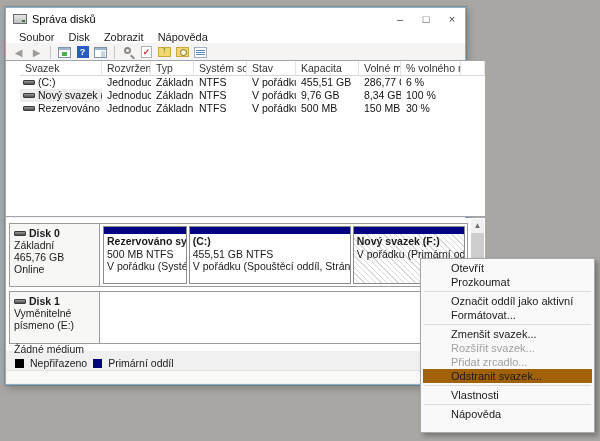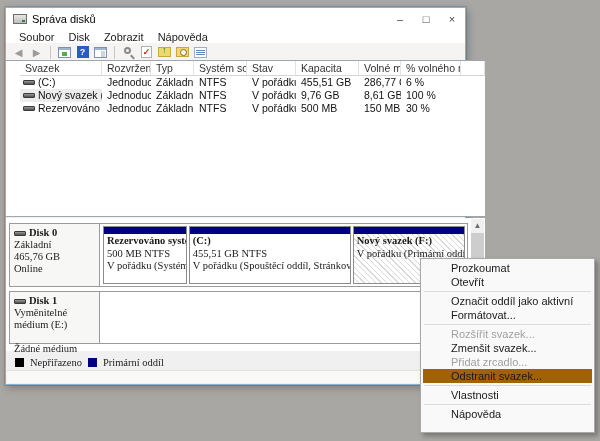--- a/index.html
+++ b/index.html
@@ -55,40 +55,40 @@
     white-space:nowrap; overflow:hidden;
   }
   .vt-row .vt-cell {
     height:13px; font-size:10.5px; line-height:13px; padding-left:5px;
     white-space:nowrap; overflow:hidden; color:#111;
   }
   .vt-row .vol-cell { display:flex; align-items:center; gap:3px; padding-left:3px; }
   .vt-row.selected .vol-cell { background:#ececec; }
   .drive-ic { flex:0 0 12px; width:12px; height:5px; background:linear-gradient(#9a9a9a,#4e4e4e); border:1px solid #3a3a3a; border-radius:1px; }
   
-  .graphpane { position:absolute; left:0; top:210px; width:479px; height:133px; background:#fff;font-family:Liberation Serif, serif; }
+  .graphpane { position:absolute; left:0; top:210px; width:479px; height:133px; background:#fff; }
   .gp-scrollbar { position:absolute; right:1px; top:1px; width:13px; height:131px; background:#f0f0f0; }
   .gp-scrollbar .sb-arrow { height:13px; display:flex; align-items:center; justify-content:center; font-size:8px; color:#6e6e6e; background:#f0f0f0; }
   .gp-scrollbar .sb-thumb { position:absolute; left:0; top:14px; width:13px; height:40px; background:#cdcdcd; }
   .disk-row { position:relative; margin:5px 17px 0 3px; height:64px; border:1px solid #9a9a9a; background:#fff; }
   .disk-row.short { height:53px; margin-top:4px; }
   .disk-head { position:absolute; left:0; top:0; bottom:0; width:90px; border-right:1px solid #9a9a9a; background:#f7f7f6; padding:3px 4px; font-size:10.5px; line-height:12px; }
   .disk-head .dh-name { font-weight:bold; display:flex; align-items:center; gap:3px; }
   .parts { position:absolute; left:91px; right:0; top:0; bottom:0; display:flex; gap:2px; padding:2px; }
   .part { border:1px solid #8c8c8c; background:#fff; display:flex; flex-direction:column; overflow:hidden; }
   .part .band { height:7px; background:#000082; flex:0 0 7px; }
   .part .p-body { padding:1px 3px; font-size:10.5px; line-height:12.5px; white-space:nowrap; overflow:hidden; }
   .part .p-label { font-weight:bold; }
   .part.hatched .p-body {
     flex:1;
     background:repeating-linear-gradient(45deg, #fff 0 3px, #d9d9d9 3px 4px);
   }
   .empty-media { position:absolute; left:91px; right:0; top:0; bottom:0; background:#fff; }
   
-  .legend { position:absolute; left:9px; top:349px; display:flex; align-items:center; gap:6px; font-size:10.5px;font-family:Liberation Serif, serif; }
+  .legend { position:absolute; left:9px; top:349px; display:flex; align-items:center; gap:6px; font-size:10.5px; }
   .swatch { width:9px; height:9px; display:inline-block; }
   .statusbar { position:absolute; left:1px; right:1px; bottom:1px; height:13px; background:#f9f9f8; border-top:1px solid #e2e2e0; }
   
   .context-menu {
     position:absolute; left:420px; top:258px; width:175px; height:175px;
     background:#f9f9f9; border:1px solid #a8a8a8;
     box-shadow:3px 3px 5px rgba(0,0,0,.3);
     padding:2px 0; z-index:50;
   }
   .cm-item { height:14px; display:flex; align-items:center; padding-left:28px; font-size:11px; color:#1a1a1a; margin:0 2px; }
@@ -193,21 +193,21 @@
       <div class="vt-grid vt-row selected">
         <div class="vt-cell vol-cell">
             <span class="drive-ic"></span>
             <span>Nový svazek (F:)</span>
           </div>
         <div class="vt-cell">Jednoduchý</div>
         <div class="vt-cell">Základní</div>
         <div class="vt-cell">NTFS</div>
         <div class="vt-cell">V pořádku...</div>
         <div class="vt-cell">9,76 GB</div>
-        <div class="vt-cell">8,61 GB</div>
+        <div class="vt-cell">8,34 GB</div>
         <div class="vt-cell">100 %</div>
         <div class="vt-cell"></div>
       </div>
 
       <div class="vt-grid vt-row">
         <div class="vt-cell vol-cell">
             <span class="drive-ic"></span>
             <span>Rezervováno systé...</span>
           </div>
         <div class="vt-cell">Jednoduchý</div>
@@ -259,21 +259,21 @@
           </div>
         </div>
       </div>
 
       <div class="disk-row short">
         <div class="disk-head">
           <div class="dh-name">
               <span class="drive-ic"></span>
               <span>Disk 1</span>
             </div>
-          <div>Vyměnitelné médium (E:)</div>
+          <div>Vyměnitelné písmeno (E:)</div>
           <div>&nbsp;</div>
           <div>Žádné médium</div>
         </div>
         <div class="empty-media"></div>
       </div>
 
       <div class="gp-scrollbar">
         <div class="sb-arrow">▲</div>
         <div class="sb-thumb"></div>
       </div>
@@ -283,28 +283,28 @@
       <span class="swatch" style="background:#000000"></span>
       <span>Nepřiřazeno</span>
       <span class="swatch" style="background:#000082"></span>
       <span>Primární oddíl</span>
     </div>
 
     <div class="statusbar"></div>
   </div>
 
   <div class="context-menu">
+    <div class="cm-item">Otevřít</div>
     <div class="cm-item">Prozkoumat</div>
-    <div class="cm-item">Otevřít</div>
     <div class="cm-sep"></div>
     <div class="cm-item">Označit oddíl jako aktivní</div>
     <div class="cm-item">Formátovat...</div>
     <div class="cm-sep"></div>
+    <div class="cm-item">Zmenšit svazek...</div>
     <div class="cm-item disabled">Rozšířit svazek...</div>
-    <div class="cm-item">Zmenšit svazek...</div>
     <div class="cm-item disabled">Přidat zrcadlo...</div>
     <div class="cm-item highlighted">Odstranit svazek...</div>
     <div class="cm-sep"></div>
     <div class="cm-item">Vlastnosti</div>
     <div class="cm-sep"></div>
     <div class="cm-item">Nápověda</div>
   </div>
 
 </div>
 

